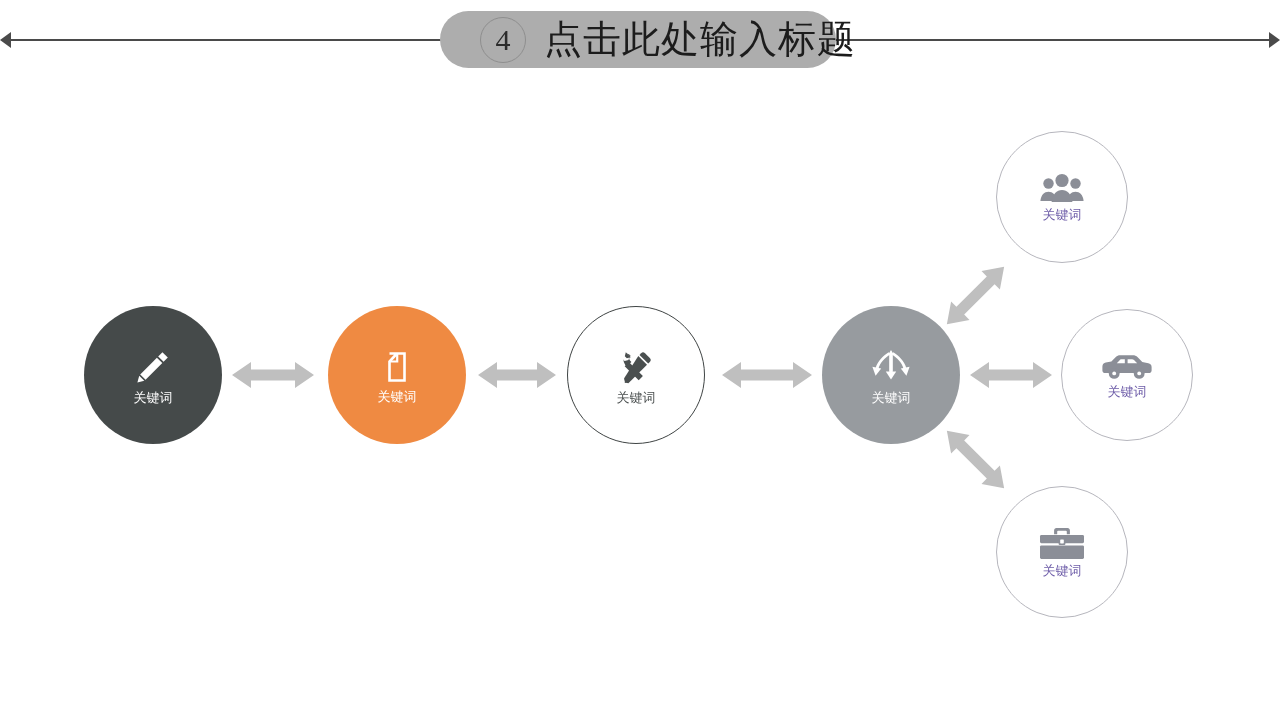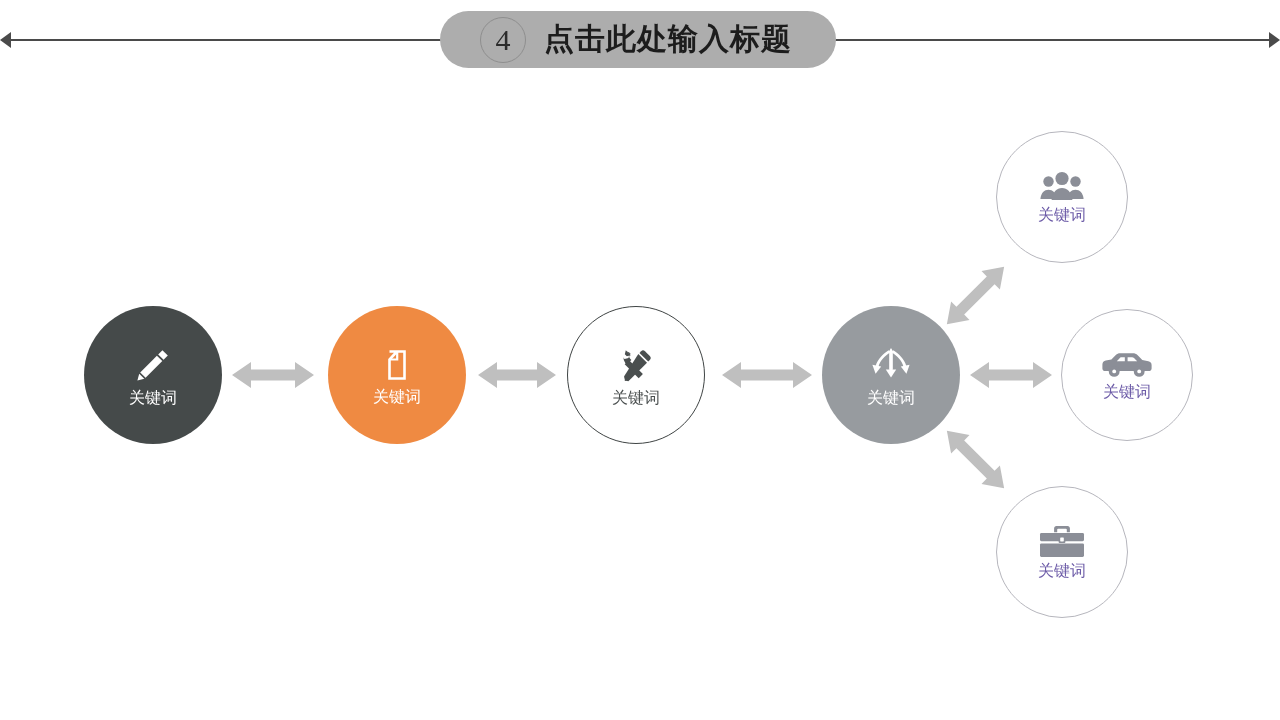--- a/index.html
+++ b/index.html
@@ -69,22 +69,22 @@
     align-items: center;
     justify-content: center;
     font-family: "Liberation Serif", "DejaVu Serif", serif;
     font-size: 30px;
     color: #2b2b2b;
     flex: 0 0 auto;
   }
   #title-text {
     margin-left: 18px;
     font-family: "Liberation Serif", "DejaVu Serif", serif;
-    font-size: 30px;
-    font-weight: bold;
+    font-size: 38px;
+    font-weight: normal;
     color: #1c1c1c;
     letter-spacing: 1px;
     white-space: nowrap;
   }
 
   
   .node {
     position: absolute;
     border-radius: 50%;
     display: flex;
@@ -93,21 +93,21 @@
     justify-content: center;
     box-sizing: border-box;
   }
   .node .icon-wrap {
     display: flex;
     align-items: center;
     justify-content: center;
     margin-bottom: 2px;
   }
   .node .node-label {
-    font-size: 16px;
+    font-size: 13px;
     line-height: 1.1;
     white-space: nowrap;
   }
 
   
   .node-main {
     width: 138px;
     height: 138px;
     top: 306px;
   }

